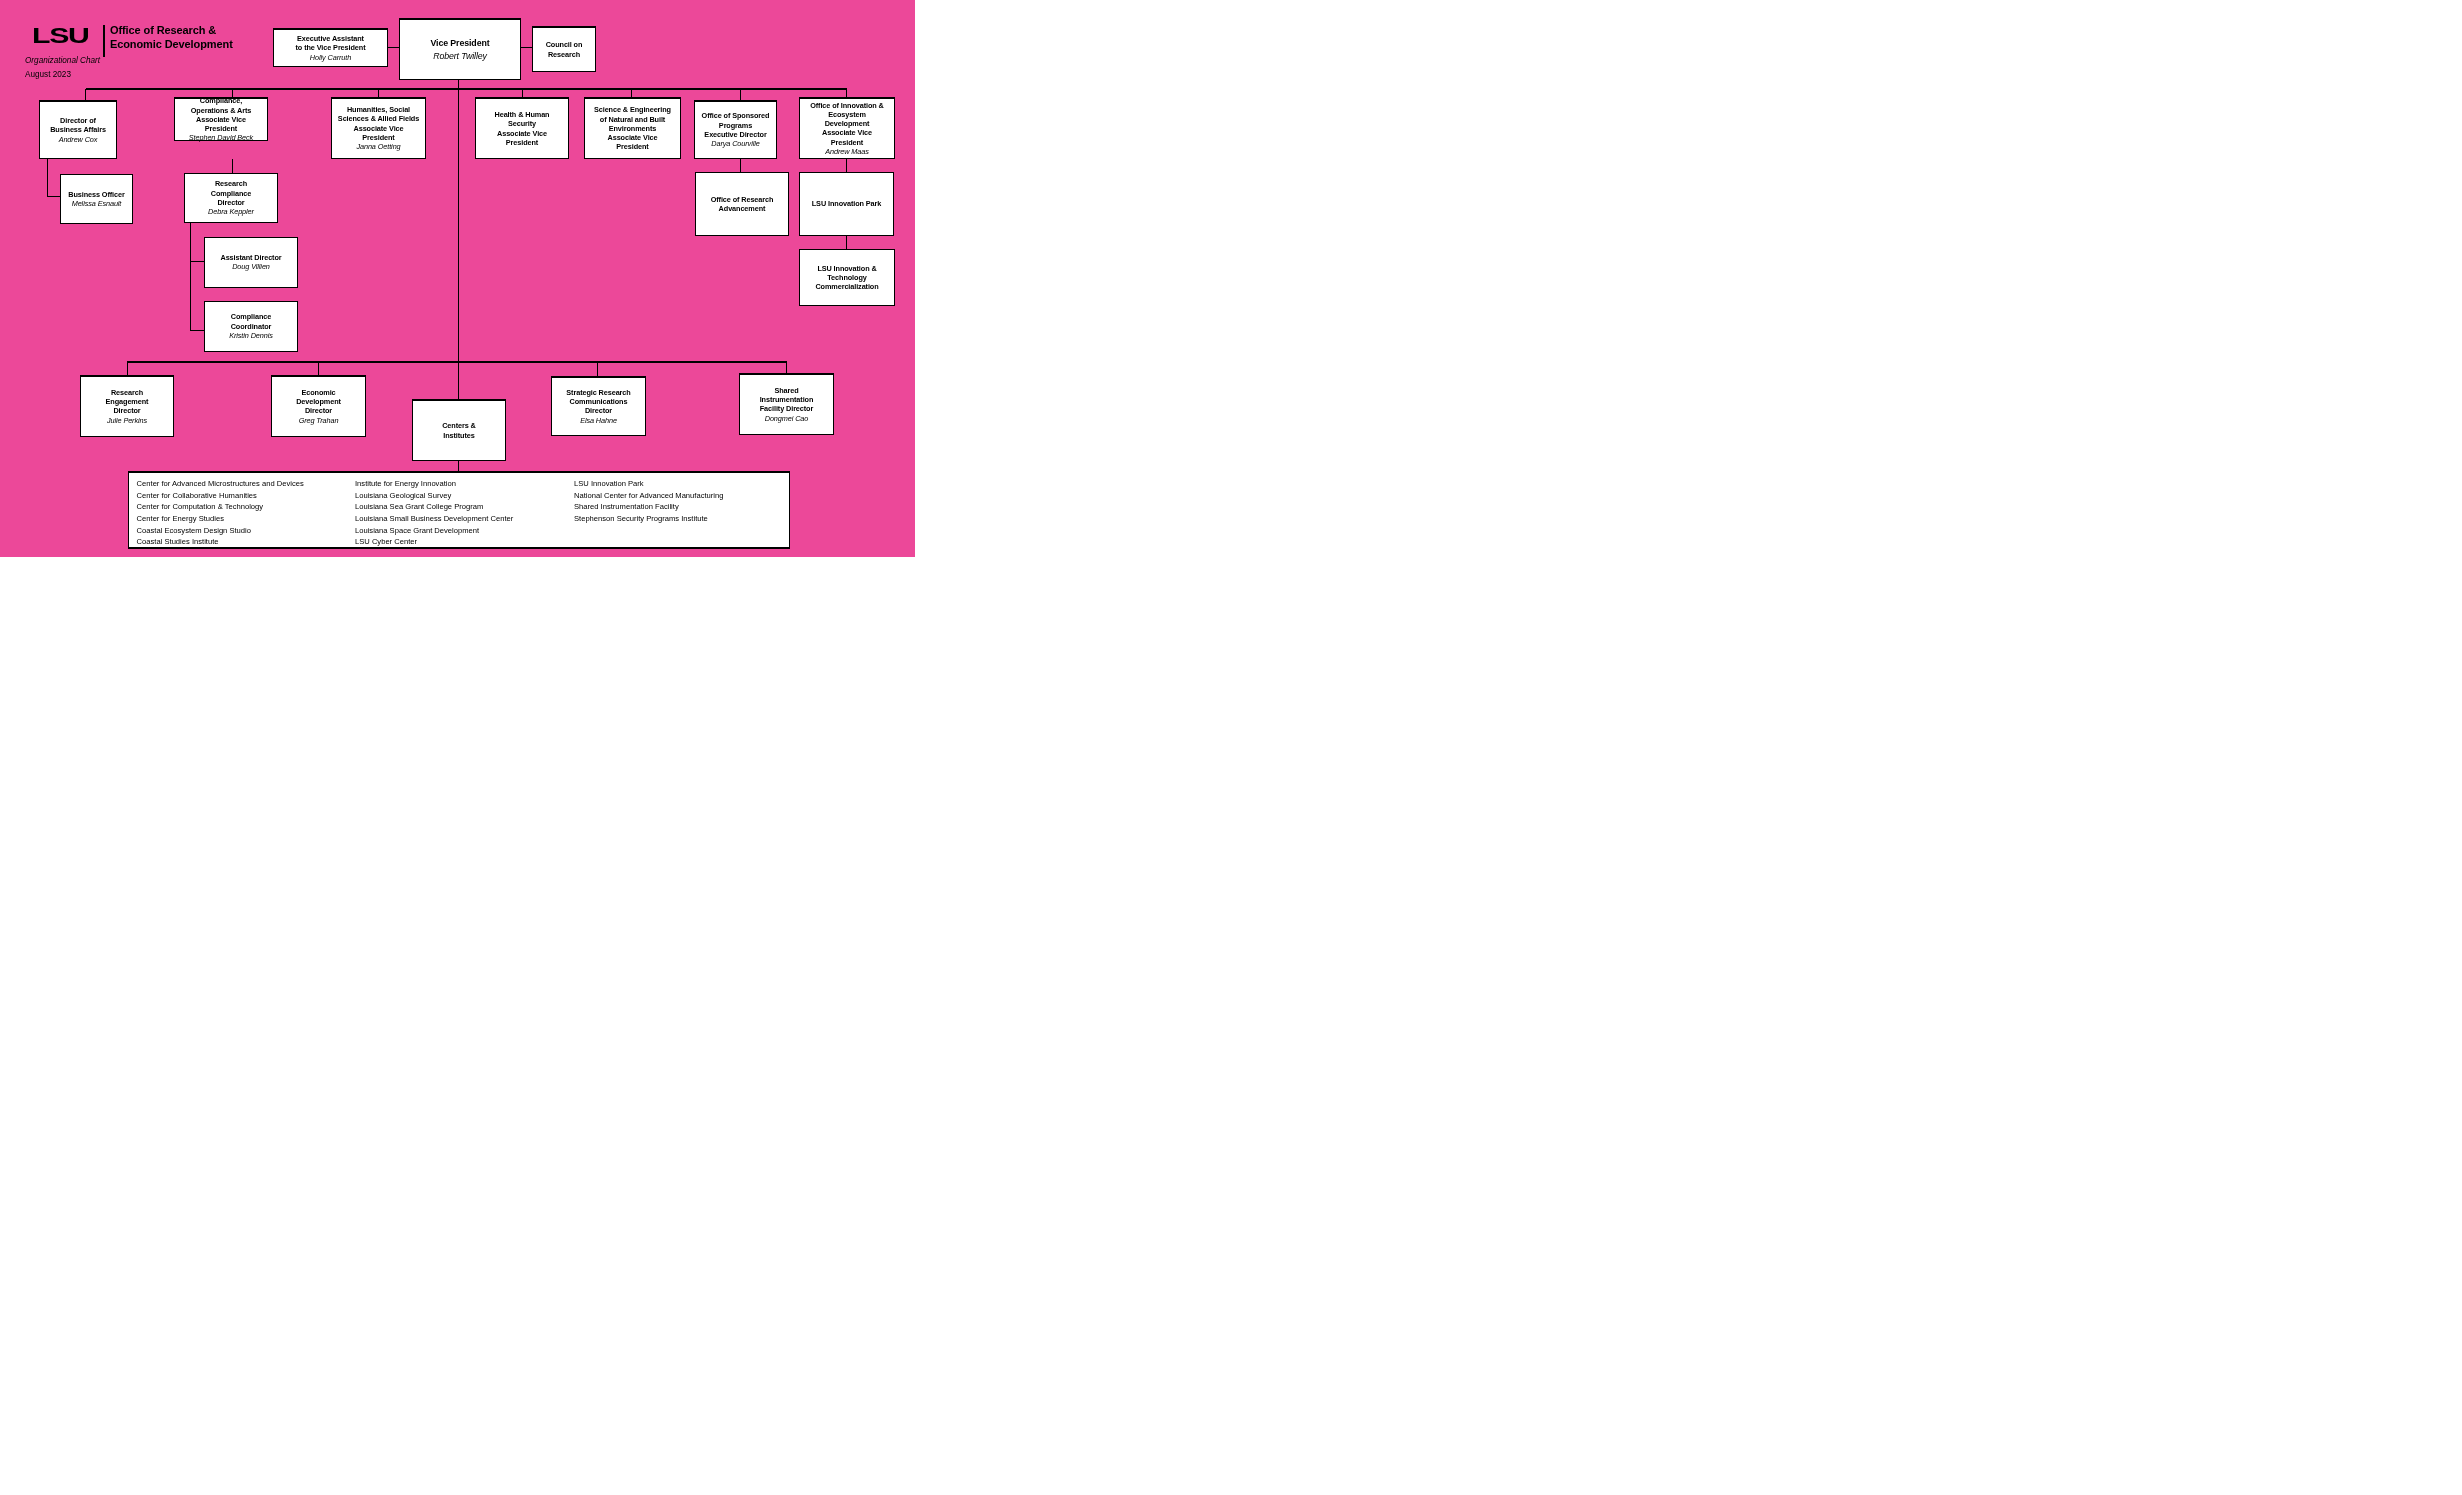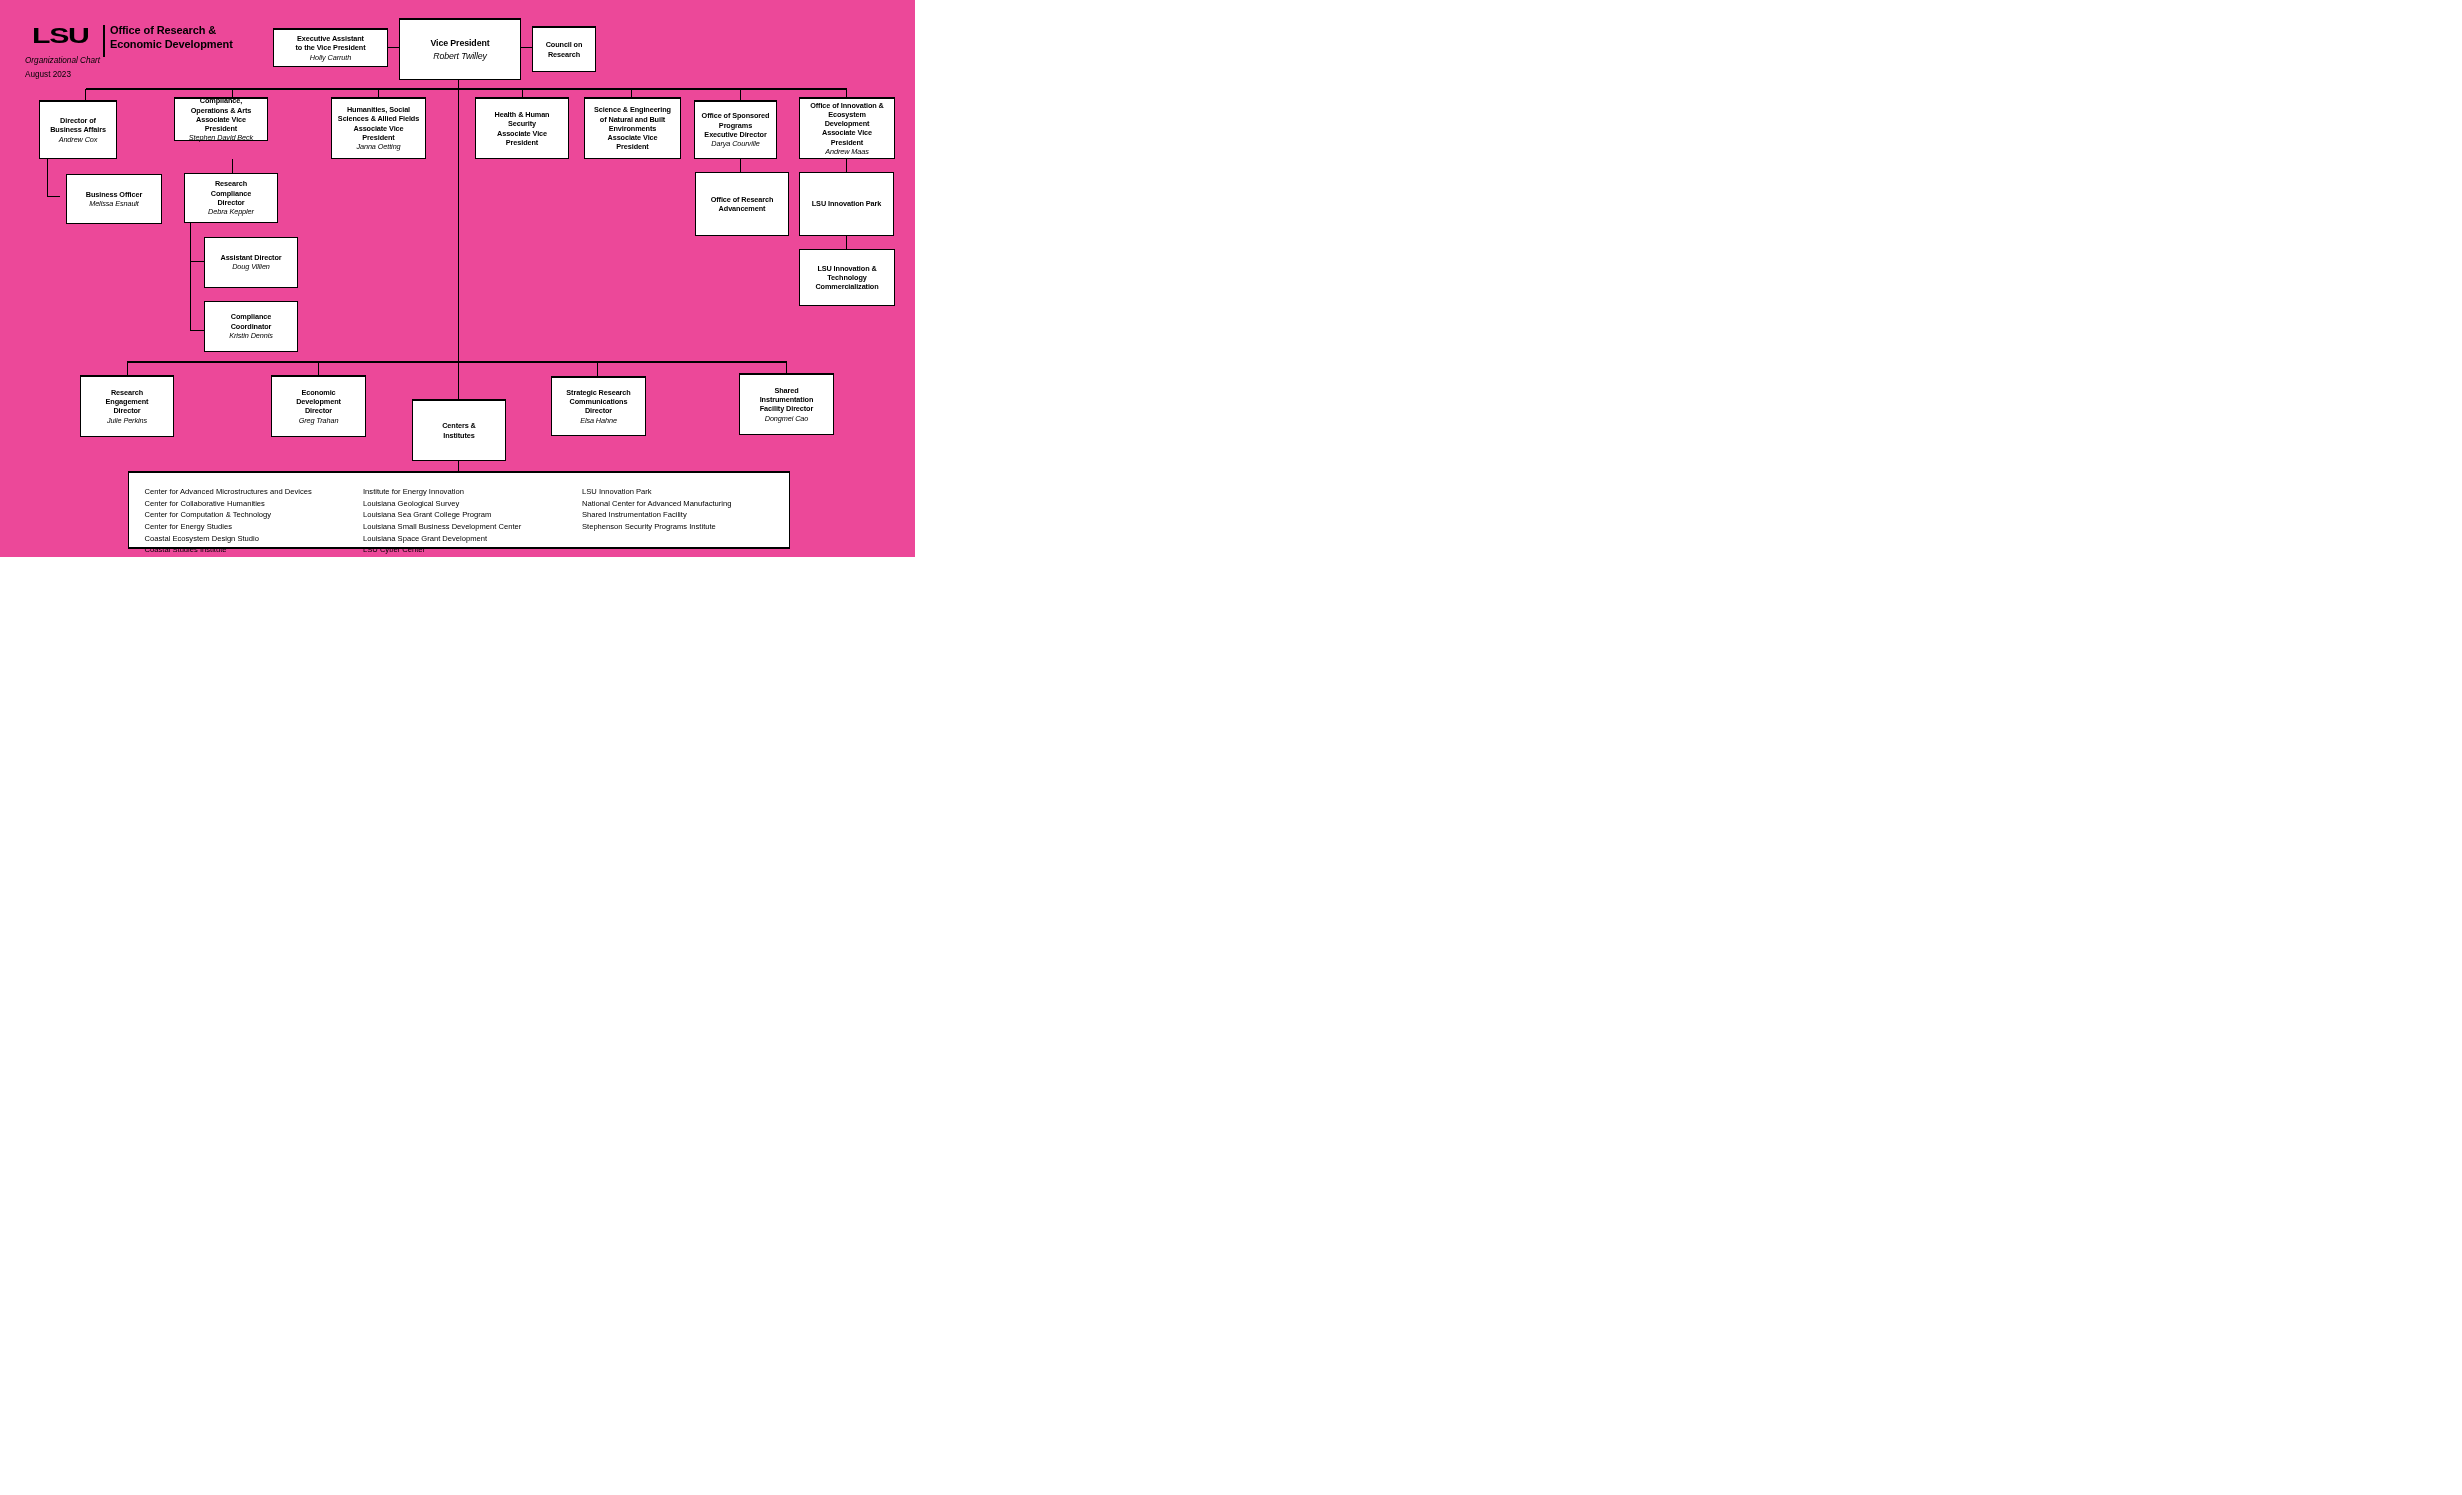--- a/index.html
+++ b/index.html
@@ -27,21 +27,21 @@
   .node .name:empty { display:none; }
   .node.vp .title { font-size:8.8px; line-height:1.45;text-align:center; }
   .node.vp .name  { font-size:8.8px; line-height:1.45; }
 
   
   .cl { position:absolute; background:#000; }
 
   
   .listbox { position:absolute; box-sizing:border-box; border:1.5px solid #000;
              border-top-width:2.9px; border-bottom-width:2.9px; background:#fff; }
-  .listcol { position:absolute; top:5.3px; margin:8px; padding:0; list-style:none;
+  .listcol { position:absolute; top:5.3px; margin:0; padding:0; list-style:none;
              font-size:7.6px; line-height:11.6px; text-align:left; }
 </style>
 </head>
 <body>
 
 <div class="canvas">
 
   <div class="lsu-logo">LSU</div>
   <div class="logo-divider"></div>
   <div class="header-title">
@@ -135,21 +135,21 @@
   </div>
   <div class="node ttop" style="left:799px;top:97px;width:96px;height:62px">
     <span class="title">Office of Innovation &amp;
 Ecosystem
 Development
 Associate Vice
 President</span>
     <span class="name">Andrew Maas</span>
   </div>
 
-  <div class="node" style="left:66px;top:174px;width:96px;height:50px">
+  <div class="node" style="left:60px;top:174px;width:73px;height:50px">
     <span class="title">Business Officer</span>
     <span class="name">Melissa Esnault</span>
   </div>
   <div class="node" style="left:184px;top:173px;width:94px;height:50px">
     <span class="title">Research
 Compliance
 Director</span>
     <span class="name">Debra Keppler</span>
   </div>
   <div class="node" style="left:695px;top:172px;width:94px;height:64px">

